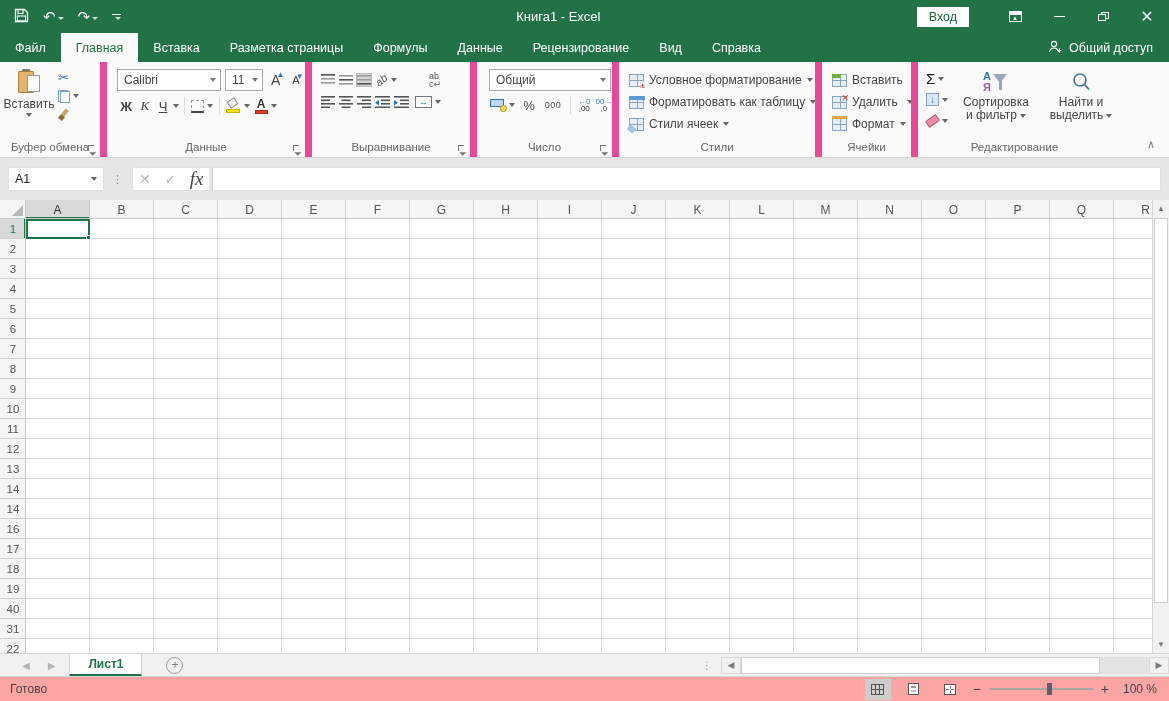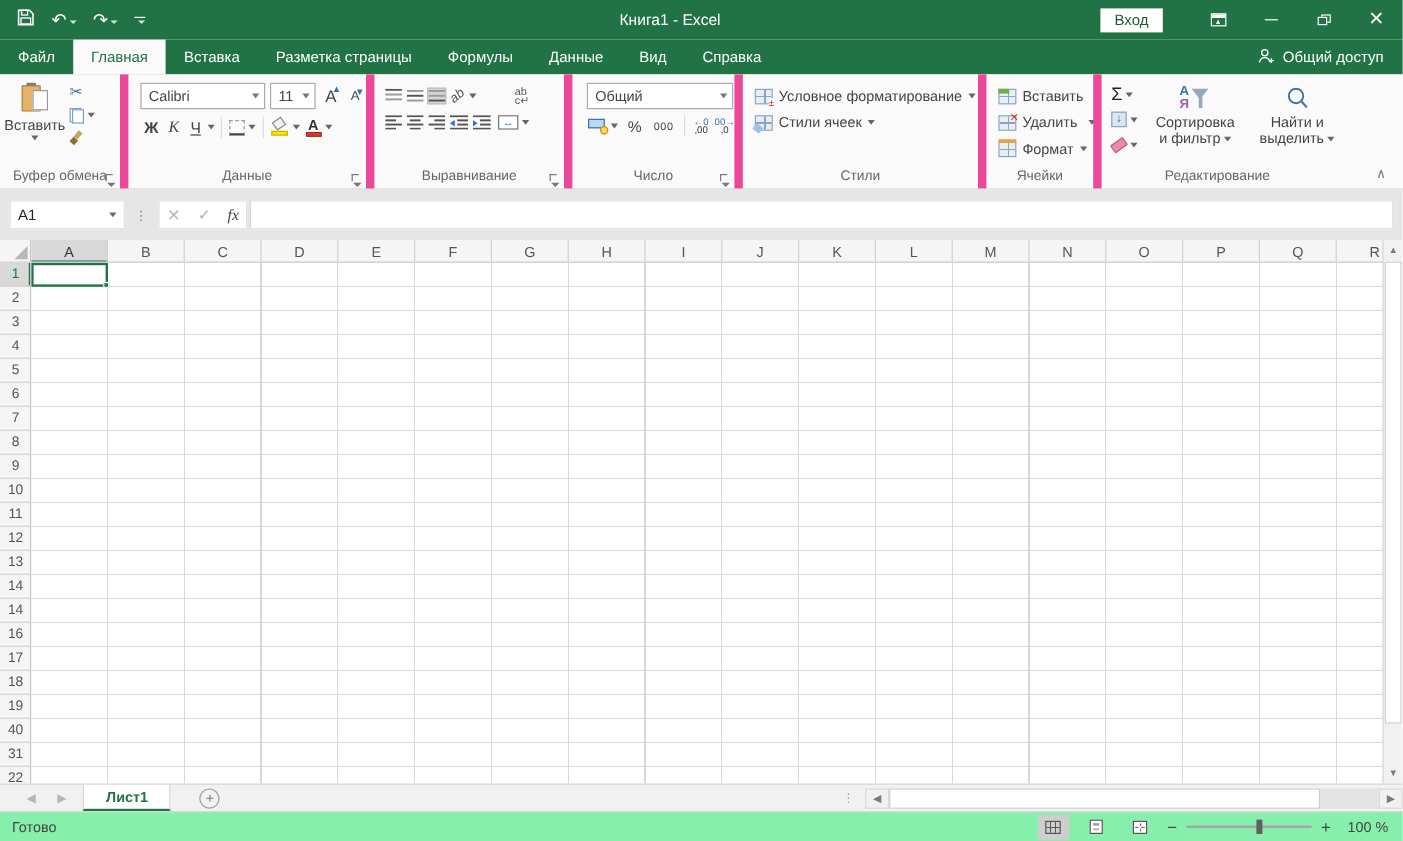--- a/index.html
+++ b/index.html
@@ -159,21 +159,21 @@
   
   .formulabar { position:absolute; left:0; top:158px; width:100%; height:42px; background:#e6e6e6;
     display:flex; align-items:center; padding:0 8px 0 8px; }
   .namebox { width:96px; height:24px; background:#fff; border:1px solid #e1e1e1; display:flex; align-items:center;
     padding:0 6px; cursor:text; }
   .namebox .nb-text { flex:1; font-size:12.5px; color:#222; }
   .fb-dots { color:#8a8a8a; font-size:11px; letter-spacing:1px; margin:0 8px; }
   .fb-btns { height:24px; background:#fff; border:1px solid #e1e1e1; display:flex; align-items:center; padding:0 6px; gap:14px; }
   .fb-x { color:#b9b9b9; font-size:14px; cursor:pointer; }
   .fb-check { color:#b0b0b0; font-size:13px; cursor:pointer; }
-  .fb-fx { font-family:"Liberation Serif",serif; font-style:italic; font-size:13px; color:#444; cursor:pointer; }
+  .fb-fx { font-family:"Liberation Serif",serif; font-style:italic; font-size:19px; color:#444; cursor:pointer; }
   .fb-input { flex:1; height:24px; background:#fff; border:1px solid #e1e1e1; border-left:1px solid #d0d0d0; margin-left:2px;
     font-size:12px; padding:0 6px; outline:none; }
 
   
   .gridwrap { position:absolute; left:0; top:200px; width:1169px; height:453px; background:#fff; }
   .corner { position:absolute; left:0; top:0; width:26px; height:19px; background:#f5f5f5;
     border-right:1px solid #c8c8c8; border-bottom:1px solid #c8c8c8; }
   .corner::after { content:""; position:absolute; right:2px; bottom:2px; width:0; height:0;
     border-left:11px solid transparent; border-bottom:11px solid #b8b8b8; }
   .colheads { position:absolute; left:26px; top:0; width:1126px; height:19px; display:flex; overflow:hidden;
@@ -209,21 +209,21 @@
   .addsheet { width:17px; height:17px; border:1px solid #9a9a9a; border-radius:50%; color:#7b7b7b;
     display:flex; align-items:center; justify-content:center; font-size:12px; margin:auto 0 auto 24px; cursor:pointer; }
   .hs-dots { margin-left:auto; color:#9a9a9a; font-size:10px; letter-spacing:1px; align-self:center; padding:0 8px; cursor:col-resize; }
   .hscroll { display:flex; align-items:center; width:448px; }
   .hs-btn { width:20px; height:17px; display:flex; align-items:center; justify-content:center; color:#7b7b7b; font-size:9px;
     background:#f1f1f1; border:1px solid #d9d9d9; cursor:pointer; }
   .hs-track { flex:1; height:17px; background:#e3e3e3; position:relative; }
   .hs-thumb { position:absolute; left:0; top:0; height:17px; width:88%; background:#fff; border:1px solid #cfcfcf; cursor:pointer; }
 
   
-  .statusbar { position:absolute; left:0; top:676px; width:100%; height:25px; background:#86efac;
+  .statusbar { position:absolute; left:0; top:676px; width:100%; height:25px; background:#fca5a5;
     border-top:1px solid #d6d6d6; display:flex; align-items:center; }
   .status-text { padding-left:10px; color:#444; font-size:12px; }
   .sb-right { margin-left:auto; display:flex; align-items:center; gap:10px; padding-right:12px; }
   .viewbtn { width:26px; height:21px; display:flex; align-items:center; justify-content:center; cursor:pointer; }
   .viewbtn.active { background:#cecece; }
   .v-normal { width:13px; height:11px; border:1px solid #555; background:
     linear-gradient(to right, transparent 0 3px, #555 3px 4px, transparent 4px 7px, #555 7px 8px, transparent 8px),
     linear-gradient(to bottom, transparent 0 4px, #555 4px 5px, transparent 5px); }
   .v-layout { width:11px; height:12px; border:1px solid #555; background:#fff; position:relative; }
   .v-layout::before { content:""; position:absolute; left:2px; top:2px; right:2px; height:2px; background:#9a9a9a; }
@@ -280,20 +280,21 @@
   </div>
 
   <div class="tabrow">
     <div style="display:flex;align-items:stretch;">
         <div class="tab">Файл</div>
         <div class="tab active">Главная</div>
         <div class="tab">Вставка</div>
         <div class="tab">Разметка страницы</div>
         <div class="tab">Формулы</div>
         <div class="tab">Данные</div>
+        <div class="tab">Рецензирование</div>
         <div class="tab">Вид</div>
         <div class="tab">Справка</div>
       </div>
     <div class="share">
       <span>
         <svg width="16" height="15" viewBox="0 0 16 15">
             <circle cx="7" cy="5" r="2.6" fill="none" stroke="#fff" stroke-width="1.1"></circle>
             <path d="M2.5 13c.6-2.7 2.3-4 4.5-4s3.9 1.3 4.5 4" fill="none" stroke="#fff" stroke-width="1.1"></path>
             <path d="M12.5 9.5v4M10.5 11.5h4" stroke="#fff" stroke-width="1.1"></path>
           </svg>
@@ -510,20 +511,25 @@
       <div class="rgroup-label">Число</div>
       <span class="launcher"></span>
     </div>
 
     <div class="rgroup" style="width:203px;">
       <div class="rgroup-body">
         <div class="styles-col">
           <div class="style-row">
             <span class="mini-grid mg-cf"></span>
             <span>Условное форматирование</span>
+            <span class="caret"></span>
+          </div>
+          <div class="style-row">
+            <span class="mini-grid mg-tbl"></span>
+            <span>Форматировать как таблицу</span>
             <span class="caret"></span>
           </div>
           <div class="style-row">
             <span class="mini-grid mg-cs"></span>
             <span>Стили ячеек</span>
             <span class="caret"></span>
           </div>
         </div>
       </div>
       <div class="rgroup-label">Стили</div>

